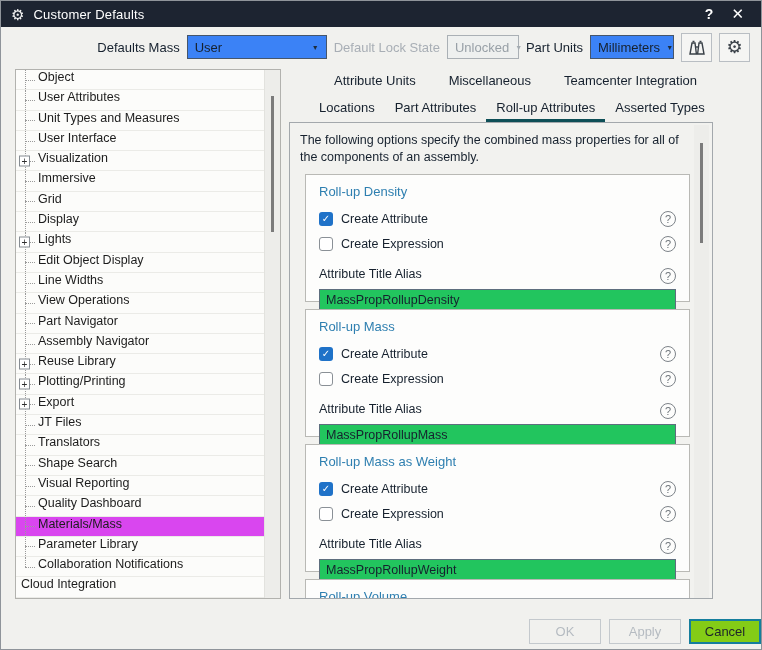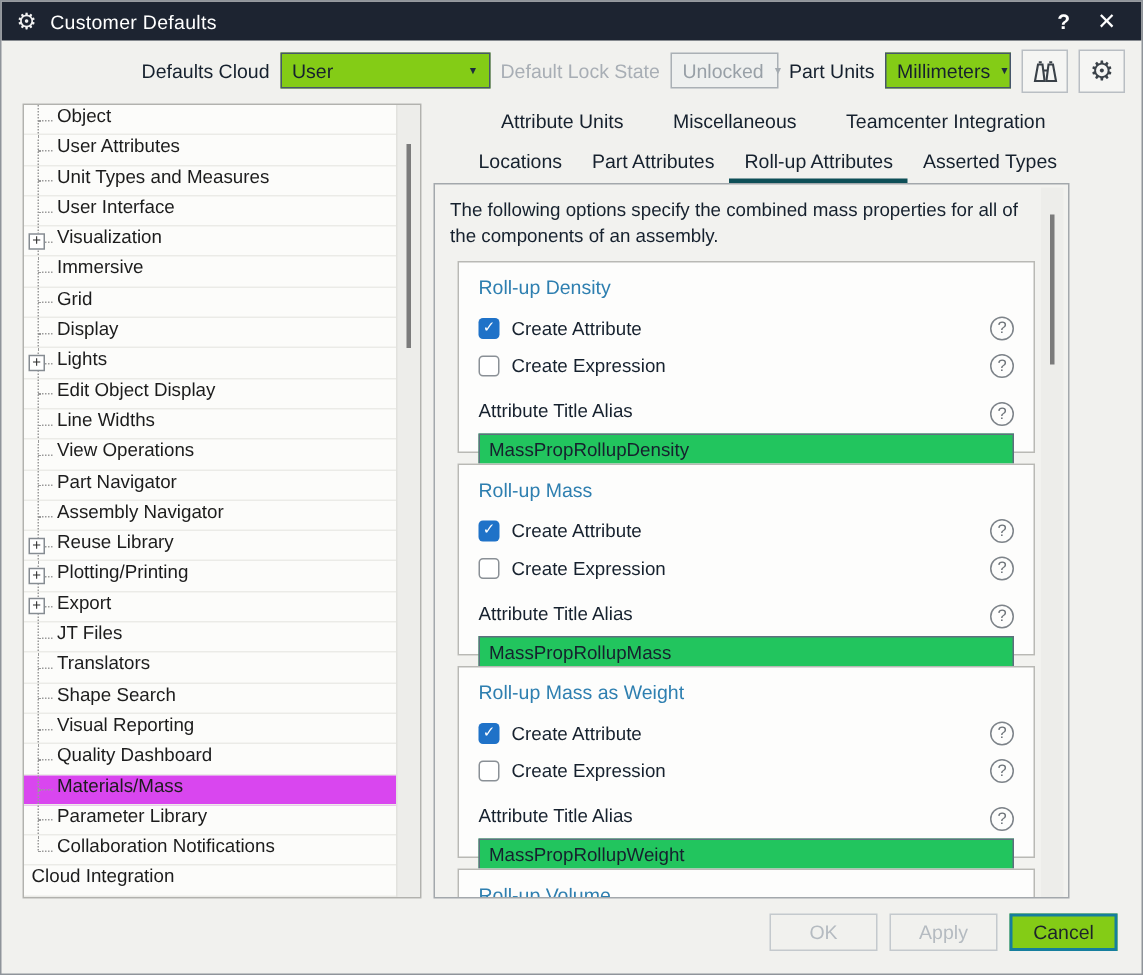--- a/index.html
+++ b/index.html
@@ -11,21 +11,21 @@
   .tb-gear{font-size:15px;line-height:1;margin-right:9px;color:#f2f2f2;}
   .tb-title{font-size:13px;letter-spacing:.2px;}
   .tb-spacer{flex:1;}
   .tb-help,.tb-close{font-size:14px;padding:0 9px;cursor:pointer;font-weight:bold;}
   .tb-close{font-weight:normal;font-size:15px;}
 
   
   .toolbar{height:40px;display:flex;align-items:center;justify-content:flex-end;padding-right:11px;gap:7px;font-size:13px;color:#16212e;}
   .lbl{white-space:nowrap;}
   .lbl.disabled{color:#a8aeb5;}
-  .select{height:24px;background:#84cc16;border:1px solid #46566b;display:flex;align-items:center;justify-content:space-between;padding:0 7px;font-size:13px;box-sizing:border-box;cursor:pointer;}
+  .select{height:24px;background:#3b82f6;border:1px solid #46566b;display:flex;align-items:center;justify-content:space-between;padding:0 7px;font-size:13px;box-sizing:border-box;cursor:pointer;}
   .select .arrow{font-size:7px;color:#1d2c3c;margin-left:6px;}
   .select.disabled{background:#eef0ef;border-color:#aab0b5;color:#98a0a7;cursor:default;}
   .select.disabled .arrow{color:#a4abb1;}
   .icon-btn{width:31px;height:29px;border:1px solid #b9bec3;background:#f5f5f3;display:flex;align-items:center;justify-content:center;cursor:pointer;box-sizing:border-box;}
   .icon-btn .gear-glyph{font-size:18px;line-height:1;color:#3a4148;}
 
   
   .main{display:flex;gap:8px;padding:2px 0 0 14px;height:532px;box-sizing:border-box;}
 
   
@@ -58,39 +58,39 @@
   .checkbox{width:14px;height:14px;border-radius:3px;box-sizing:border-box;flex:none;cursor:pointer;}
   .checkbox.checked{background:#1f72c8;color:#fff;font-size:10px;line-height:14px;text-align:center;}
   .checkbox.unchecked{background:#fff;border:1px solid #8a9096;}
   .help-icon{position:absolute;right:0;top:50%;transform:translateY(-50%);width:16px;height:16px;border:1px solid #7d8389;border-radius:50%;color:#6e747a;font-size:11px;line-height:14px;text-align:center;box-sizing:border-box;cursor:pointer;}
   .alias-row{position:relative;height:18px;font-size:12.5px;color:#16212e;margin-top:13px;}
   .alias-input{display:block;width:100%;height:22px;margin-top:4px;background:#22c55e;border:1px solid #5e6e7e;font-size:12.5px;padding:0 6px;box-sizing:border-box;font-family:"Liberation Sans",sans-serif;color:#16212e;}
   .content-scrollbar{position:absolute;top:2px;right:3px;width:15px;height:478px;background:#ededea;}
   .content-scrollbar .sb-thumb{position:absolute;left:6px;top:18px;width:3px;height:100px;background:#7b7b7b;}
 
   
-  .footer{height:45px;display:flex;align-items:center;justify-content:flex-end;gap:8px;padding-right:16px;box-sizing:border-box;}
+  .footer{height:45px;display:flex;align-items:flex-end;justify-content:flex-end;gap:8px;box-sizing:border-box;}
   .btn{width:72px;height:25px;font-size:13px;font-family:"Liberation Sans",sans-serif;background:#f1f1ee;border:1px solid #c4c9cd;color:#b5bbc1;cursor:default;}
   .btn.cancel{background:#84cc16;border:2px solid #157e9d;color:#1d242b;cursor:pointer;}
 </style>
 </head>
 <body>
 
 <div class="dialog">
 
   <div class="titlebar">
     <span class="tb-gear">⚙</span>
     <span class="tb-title">Customer Defaults</span>
     <span class="tb-spacer"></span>
     <span class="tb-help">?</span>
     <span class="tb-close">✕</span>
   </div>
 
   <div class="toolbar">
-    <span class="lbl">Defaults Cloud</span>
+    <span class="lbl">Defaults Mass</span>
     <div class="select" style="width:140px">
       <span>User</span>
       <span class="arrow">▼</span>
     </div>
     <span class="lbl disabled">Default Lock State</span>
     <div class="select disabled" style="width:72px">
       <span>Unlocked</span>
       <span class="arrow">▼</span>
     </div>
     <span class="lbl">Part Units</span>

